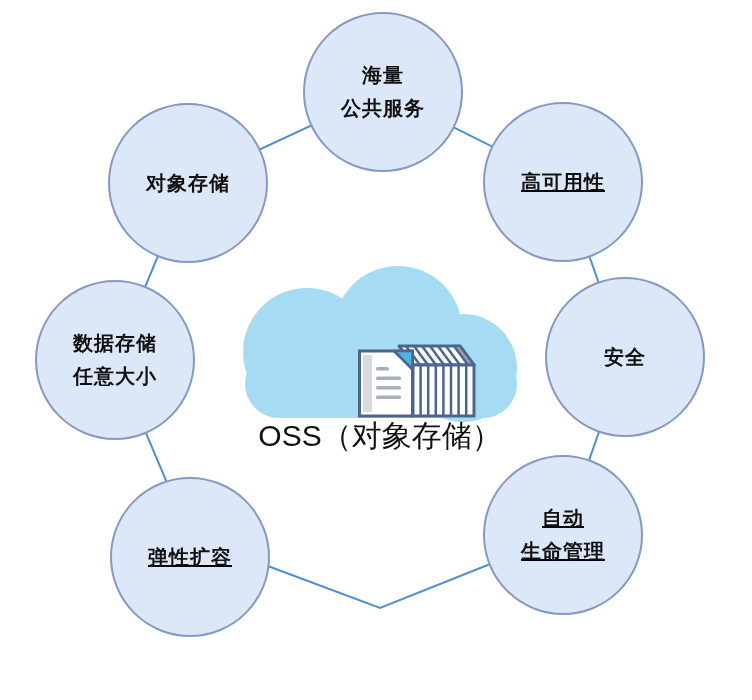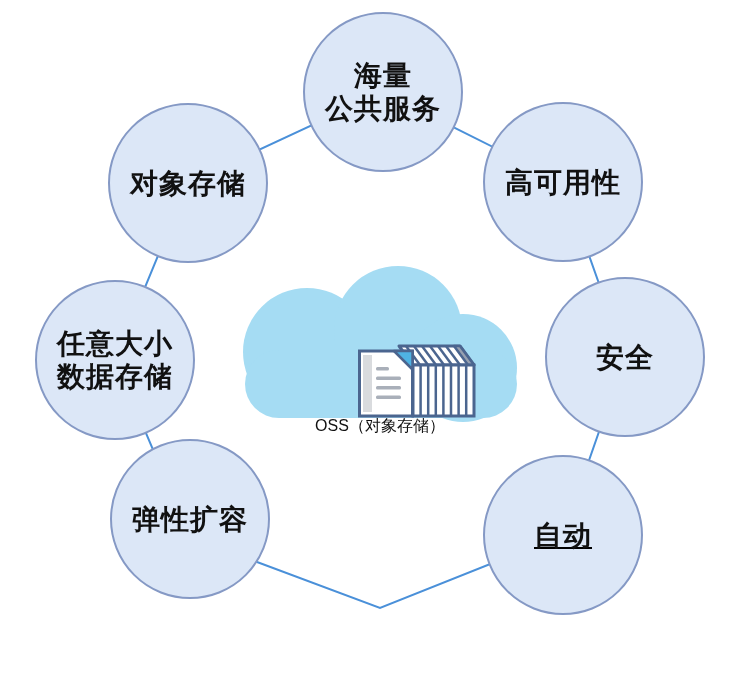--- a/index.html
+++ b/index.html
@@ -31,35 +31,35 @@
     box-sizing: border-box;
     display: flex;
     flex-direction: column;
     align-items: center;
     justify-content: center;
     z-index: 2;
     text-align: center;
   }
   .node-line {
     display: block;
-    font-size: 28px;
+    font-size: 20px;
     font-weight: 600;
     line-height: 33px;
     color: #111111;
     letter-spacing: 1px;
     white-space: nowrap;
   }
   .node-line:empty { display: none; }
   .center-label {
     position: absolute;
     left: 230px;
     top: 416px;
     width: 300px;
     text-align: center;
-    font-size: 16px;
+    font-size: 30px;
     font-weight: 500;
     color: #111111;
     z-index: 3;
     white-space: nowrap;
   }
 </style>
 </head>
 <body>
 
 <div class="stage">
@@ -109,43 +109,44 @@
       </g>
       <polygon points="36,6 54.5,6 54.5,24.5" fill="#4fb3e4" stroke="#4b658f" stroke-width="2.5" stroke-linejoin="round"></polygon>
     </g>
   </svg>
 
   <div class="node" style="left:303px; top:12px;">
     <span class="node-line">海量</span>
     <span class="node-line">公共服务</span>
   </div>
 
-  <div class="node" style="left:483px; top:102px;">
+  <div class="node" style="left:483px; top:102px;text-decoration:underline;">
     <span class="node-line">高可用性</span>
 
   </div>
 
   <div class="node" style="left:545px; top:277px;justify-content:center;">
     <span class="node-line">安全</span>
 
   </div>
 
   <div class="node" style="left:483px; top:455px;text-decoration:underline;">
     <span class="node-line">自动</span>
+    <span class="node-line">生命管理</span>
   </div>
 
 
-  <div class="node" style="left:110px; top:439px;">
+  <div class="node" style="left:110px; top:477px;text-decoration:underline;">
     <span class="node-line">弹性扩容</span>
 
   </div>
 
   <div class="node" style="left:35px; top:280px;">
+    <span class="node-line">数据存储</span>
     <span class="node-line">任意大小</span>
-    <span class="node-line">数据存储</span>
   </div>
 
   <div class="node" style="left:108px; top:103px;">
     <span class="node-line">对象存储</span>
 
   </div>
 
   <div class="center-label">OSS（对象存储）</div>
 
 </div>

